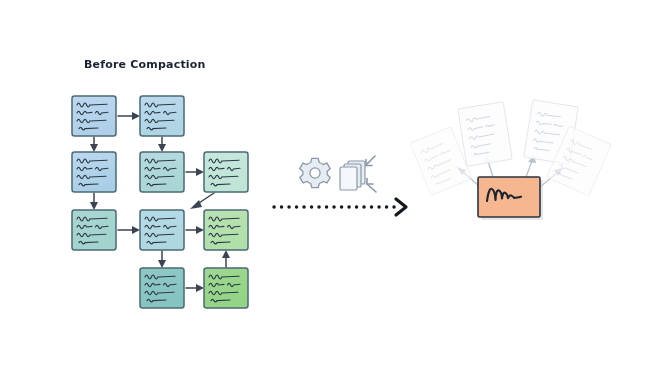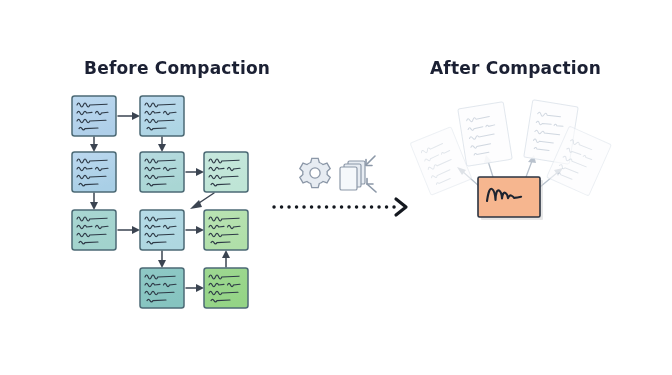--- a/index.html
+++ b/index.html
@@ -13,21 +13,21 @@
     height: 375px;
     background: #ffffff;
     overflow: hidden;
     font-family: "DejaVu Sans", sans-serif;
   }
 
   
   .panel-title {
     position: absolute;
     font-family: "DejaVu Sans", sans-serif;
-    font-size: 17px;
+    font-size: 11px;
     font-weight: 700;
     color: #1b2033;
     letter-spacing: 0.2px;
     white-space: nowrap;
   }
   #title-before { left: 84px;  top: 58px; }
   #title-after  { left: 430px; top: 58px; }
 
   
   .layer {
@@ -77,21 +77,20 @@
   .stack-shape { fill: #e7ecf2; stroke: #8c98a8; stroke-width: 1.2; }
   .stack-front { fill: #f5f8fb; stroke: #8c98a8; stroke-width: 1.2; }
   .comp-arrow { stroke: #8c98a8; stroke-width: 1.6; fill: none; stroke-linecap: round; stroke-linejoin: round; }
 </style>
 </head>
 <body>
 
 <div id="canvas">
 
   <div class="panel-title" id="title-before">Before Compaction</div>
-  <div class="panel-title" id="title-after">After Compaction</div>
 
   <svg class="layer" id="arrow-layer" viewBox="0 0 672 375">
 
     <g>
       <line class="flow-arrow" x1="118" y1="116" x2="134" y2="116"></line>
       <polygon class="flow-head" points="140,116 132,112 132,120"></polygon>
     </g>
 
     <g>
       <line class="flow-arrow" x1="94" y1="137" x2="94" y2="146"></line>

